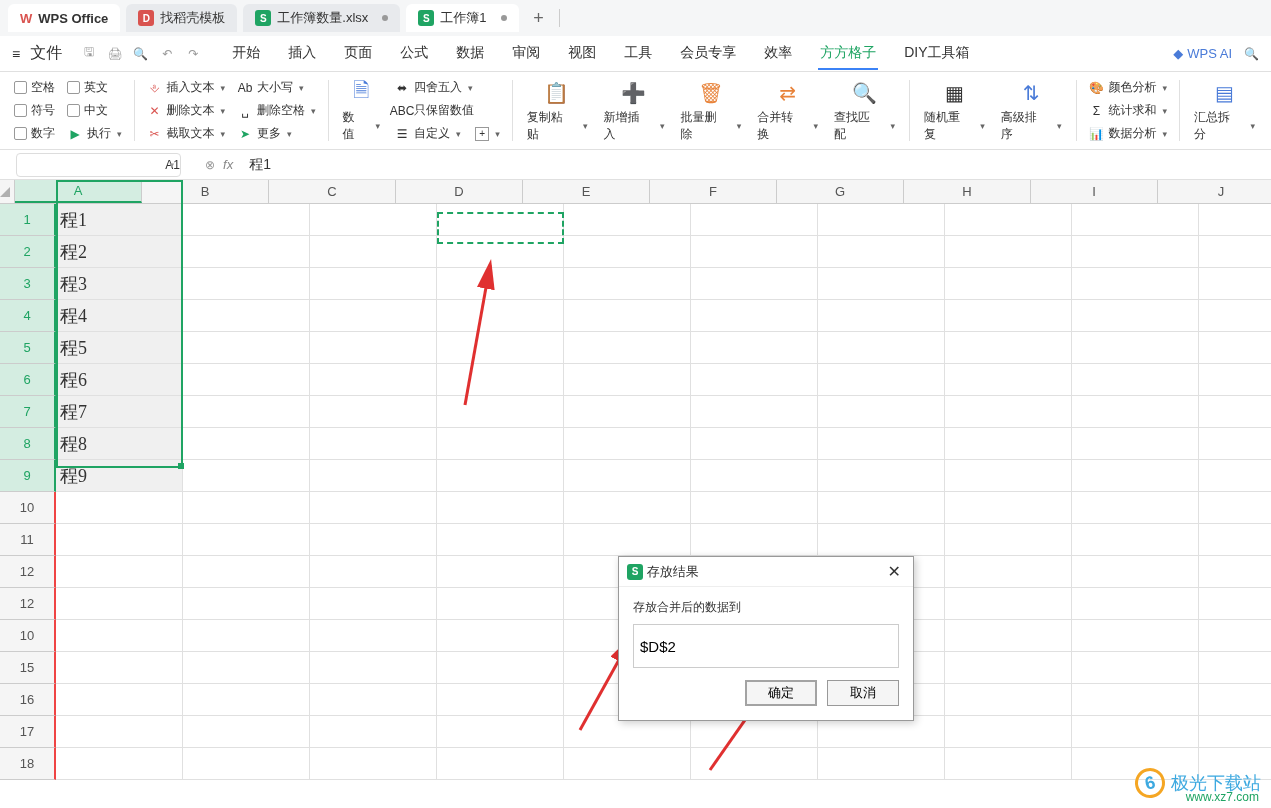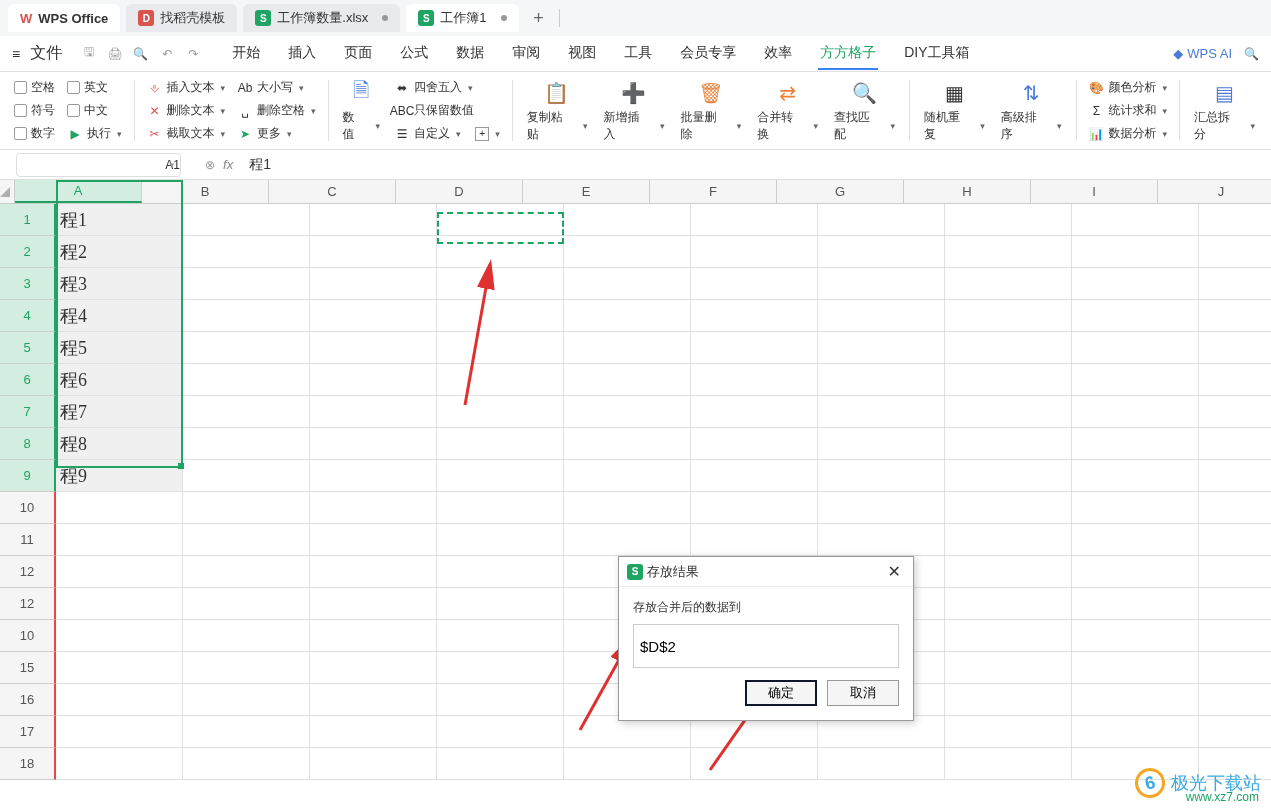--- a/index.html
+++ b/index.html
@@ -79,21 +79,21 @@
 
 
 .dialog { position: absolute; left: 618px; top: 556px; width: 296px; background: #fff; border: 1px solid #999; box-shadow: 2px 2px 8px rgba(0,0,0,0.2); z-index: 20; }
 .dialog-title { height: 30px; display: flex; align-items: center; padding: 0 8px; font-size: 13px; border-bottom: 1px solid #eee; }
 .dialog-close { margin-left: auto; font-size: 16px; cursor: pointer; padding: 0 4px; }
 .dialog-body { padding: 12px 14px; }
 .dialog-label { font-size: 12px; margin-bottom: 8px; }
 .dialog-input { width: 100%; height: 44px; border: 1px solid #ccc; padding: 16px 6px; font-size: 15px; }
 .dialog-buttons { display: flex; justify-content: flex-end; gap: 10px; padding: 0 14px 14px; }
 .dialog-btn { width: 72px; height: 26px; border: 1px solid #999; background: #f5f5f5; font-size: 13px; cursor: pointer; }
-.dialog-btn.primary { border: 2px solid #0f172a; }
+.dialog-btn.primary { border: 2px solid #a3a3a3; }
 
 
 .arrow { position: absolute; z-index: 15; pointer-events: none; }
 .arrow svg { overflow: visible; }
 
 
 .watermark { position: absolute; right: 10px; bottom: 10px; z-index: 30; font-size: 18px; color: #3da9e0; display: flex; align-items: center; gap: 6px; }
 .watermark-icon { width: 30px; height: 30px; border: 3px solid #f5a623; border-radius: 50%; display: flex; align-items: center; justify-content: center; transform: rotate(-15deg); }
 .watermark-sub { position: absolute; right: 10px; bottom: -6px; font-size: 12px; color: #1fa463; }
 

